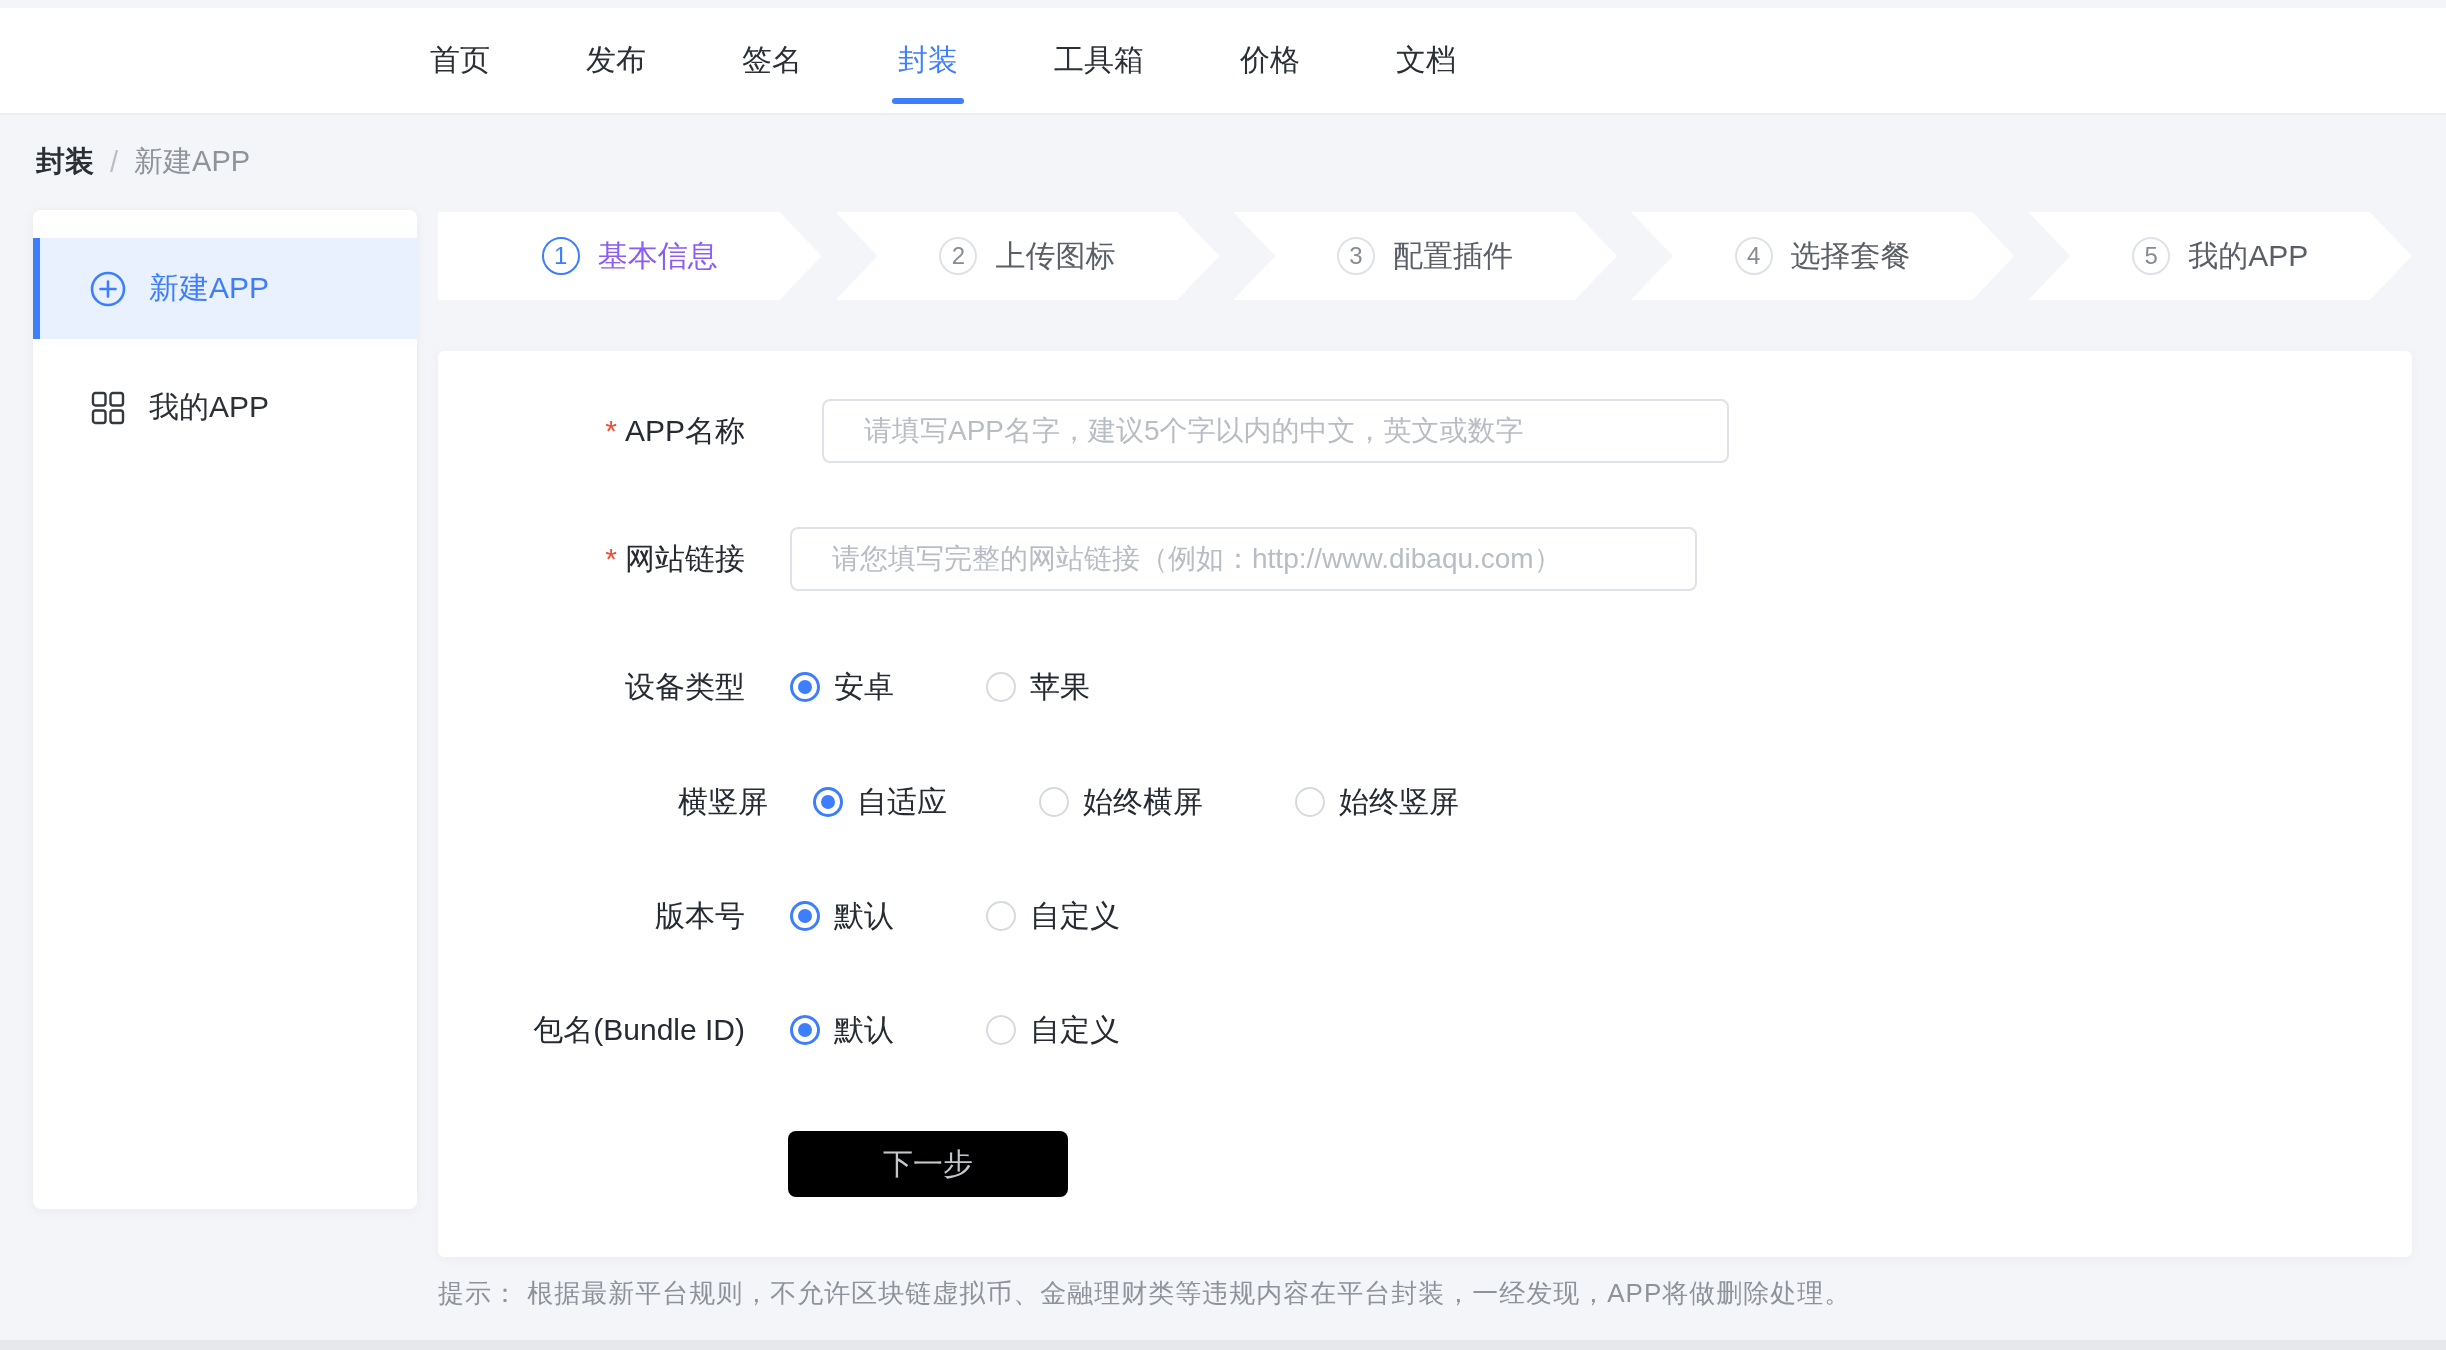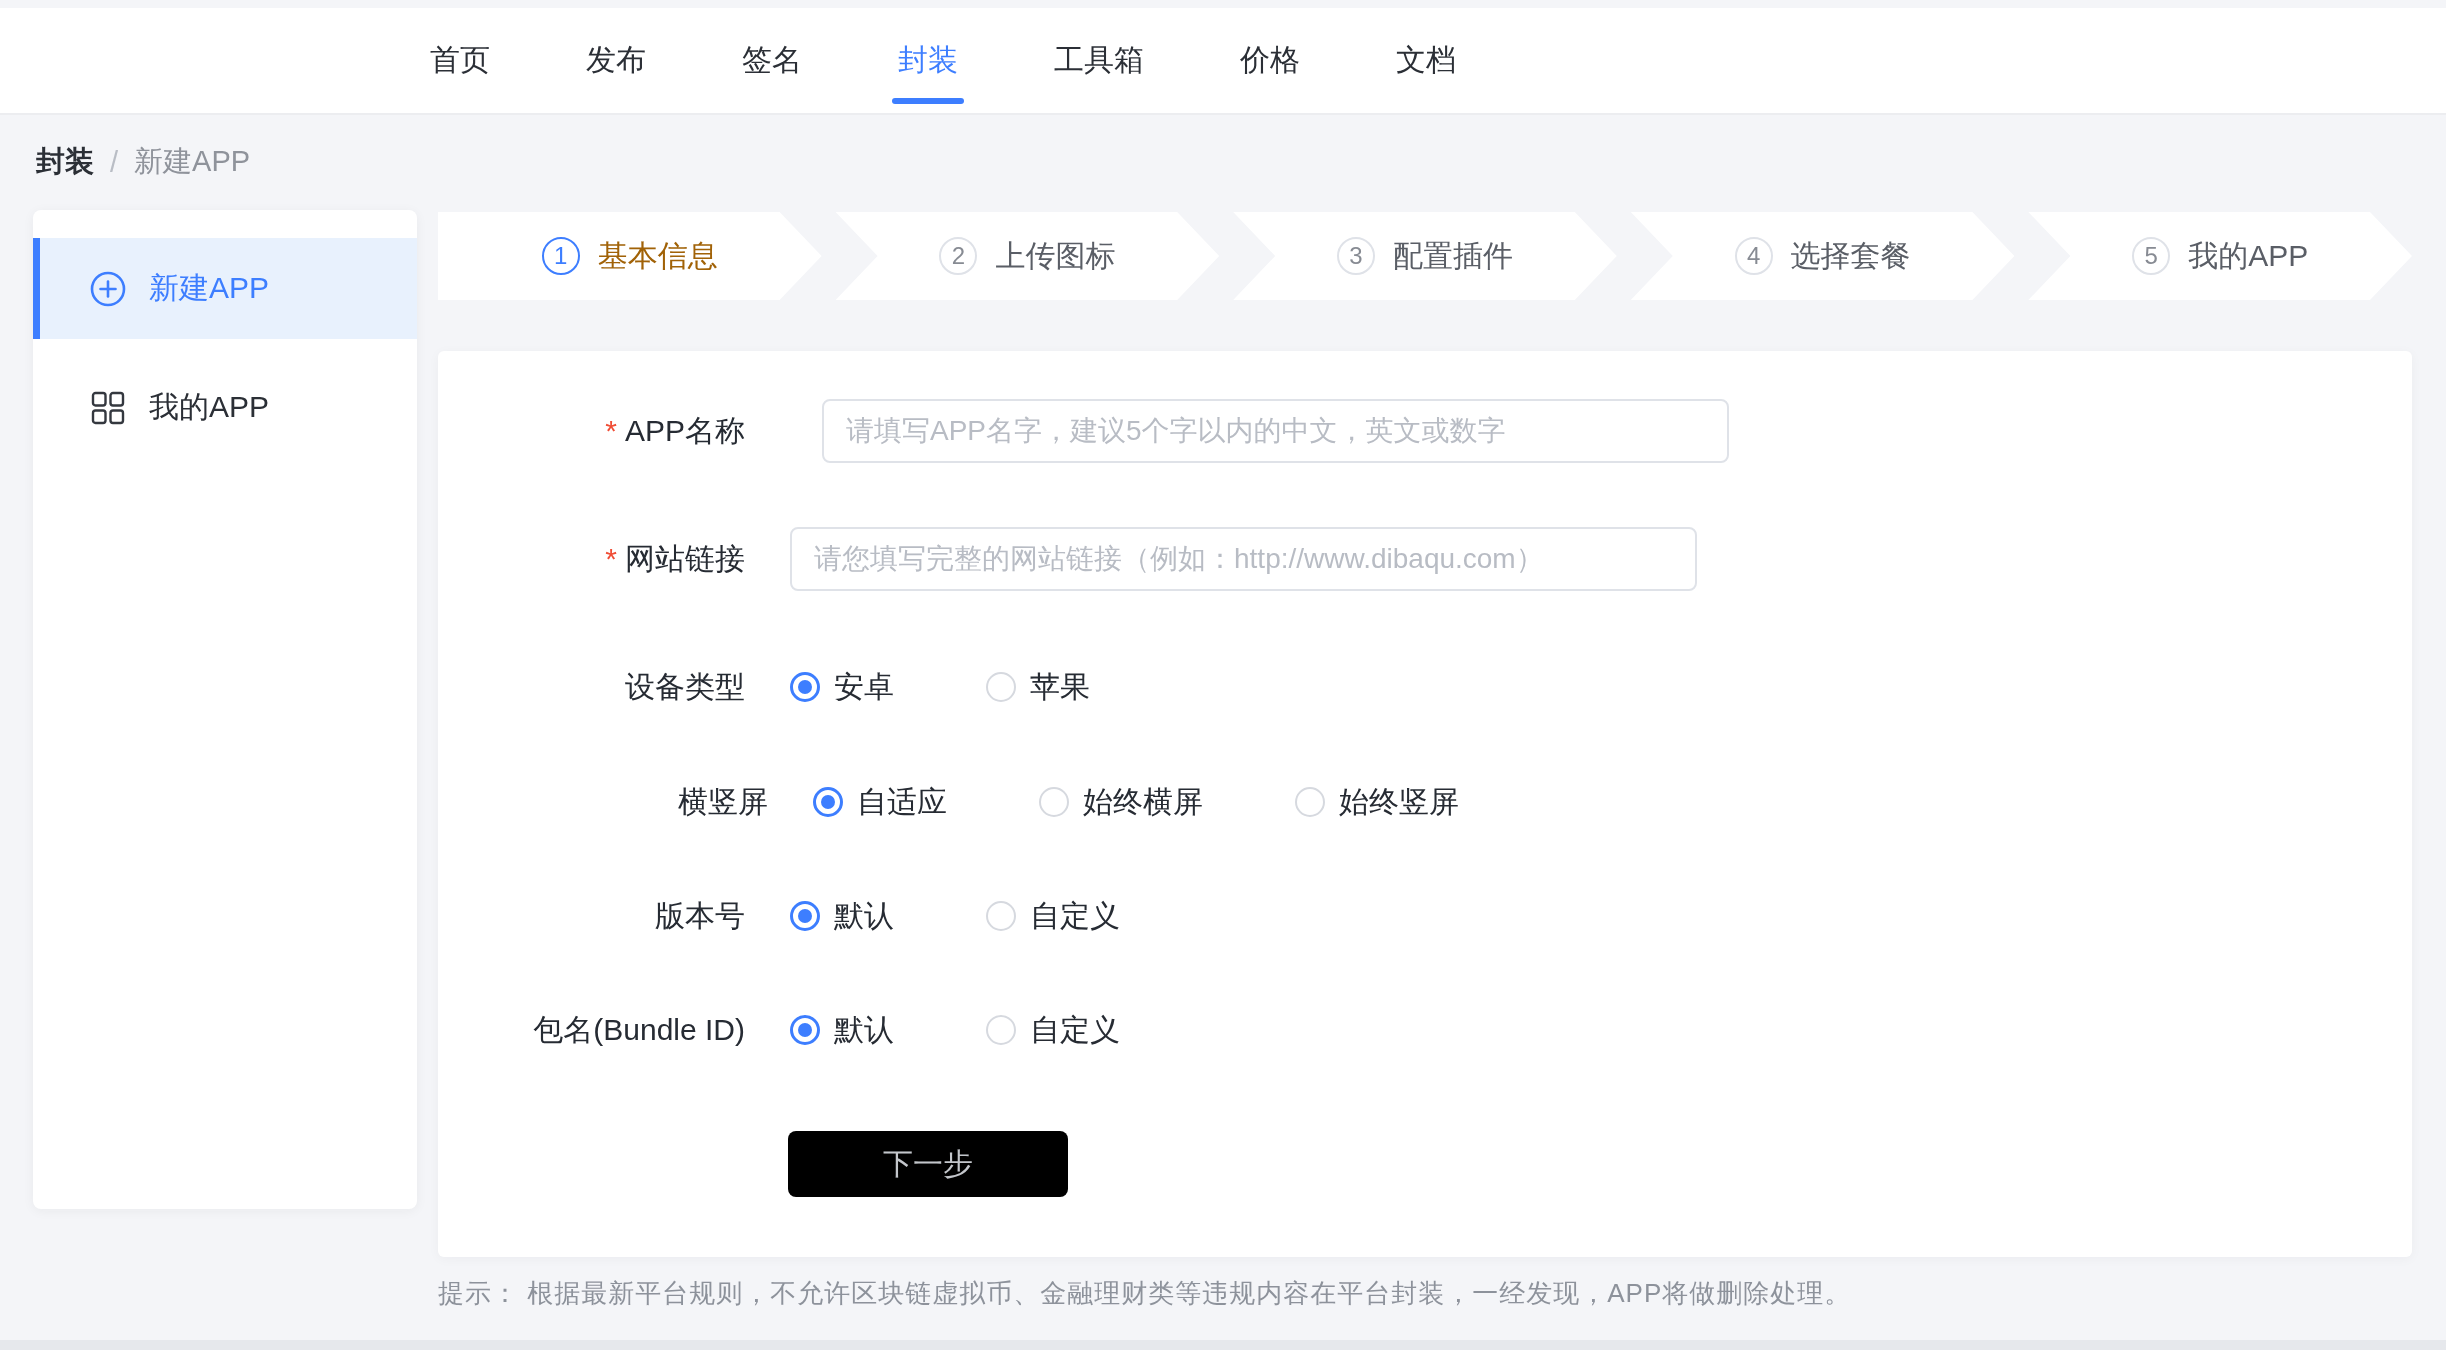--- a/index.html
+++ b/index.html
@@ -58,34 +58,34 @@
   }
   .seg.first { clip-path:polygon(0 0, calc(100% - 42px) 0, 100% 50%, calc(100% - 42px) 100%, 0 100%); }
   .seg.mid   { clip-path:polygon(0 0, calc(100% - 42px) 0, 100% 50%, calc(100% - 42px) 100%, 0 100%, 42px 50%); }
   .step-num {
     width:38px; height:38px; border-radius:50%; border:2px solid #dfe2e8;
     display:flex; align-items:center; justify-content:center;
     font-size:24px; color:#878b93; background:#fff;
   }
   .step-label { font-size:30px; color:#5a5e66; white-space:nowrap; }
   .seg.active .step-num { border-color:#3d7eff; color:#3d7eff; }
-  .seg.active .step-label { color:#a16207; }
+  .seg.active .step-label { color:#8b5cf6; }
 
   
   .card {
     position:absolute; left:438px; top:351px; width:1974px; height:906px;
     background:#fff; border-radius:6px; box-shadow:0 2px 12px rgba(31,35,41,.04);
   }
   .frow { position:absolute; left:0; right:0; display:flex; align-items:center; }
   .label-cell { width:307px; flex-shrink:0; text-align:right; font-size:30px; color:#262b33; white-space:nowrap; }
   .star { color:#f04d35; margin-right:8px; }
   .control { margin-left:45px; display:flex; align-items:center; }
   .tinput {
     width:907px; height:64px; border:2px solid #dfe2e8; border-radius:8px;
-    padding:0 22px; font-size:28px; color:#262b33; outline:none; background:#fff;
+    padding:0 40px; font-size:28px; color:#262b33; outline:none; background:#fff;
     font-family:"Liberation Sans","DejaVu Sans",sans-serif;
   }
   .tinput::placeholder { color:#b8bcc4; }
 
   .radio-item { display:flex; align-items:center; gap:14px; margin-right:92px; font-size:30px; color:#262b33; cursor:pointer; }
   .radio {
     width:30px; height:30px; border-radius:50%; background:#fff;
     border:2px solid #d6d9df; position:relative; flex-shrink:0;
   }
   .radio.sel { border:3px solid #3d7eff; }

